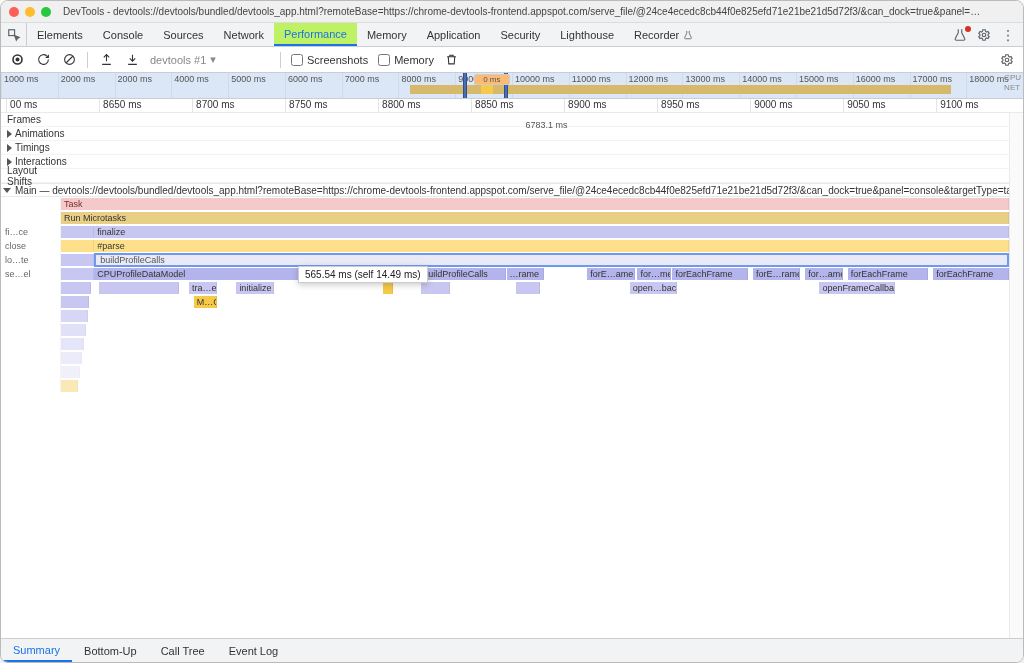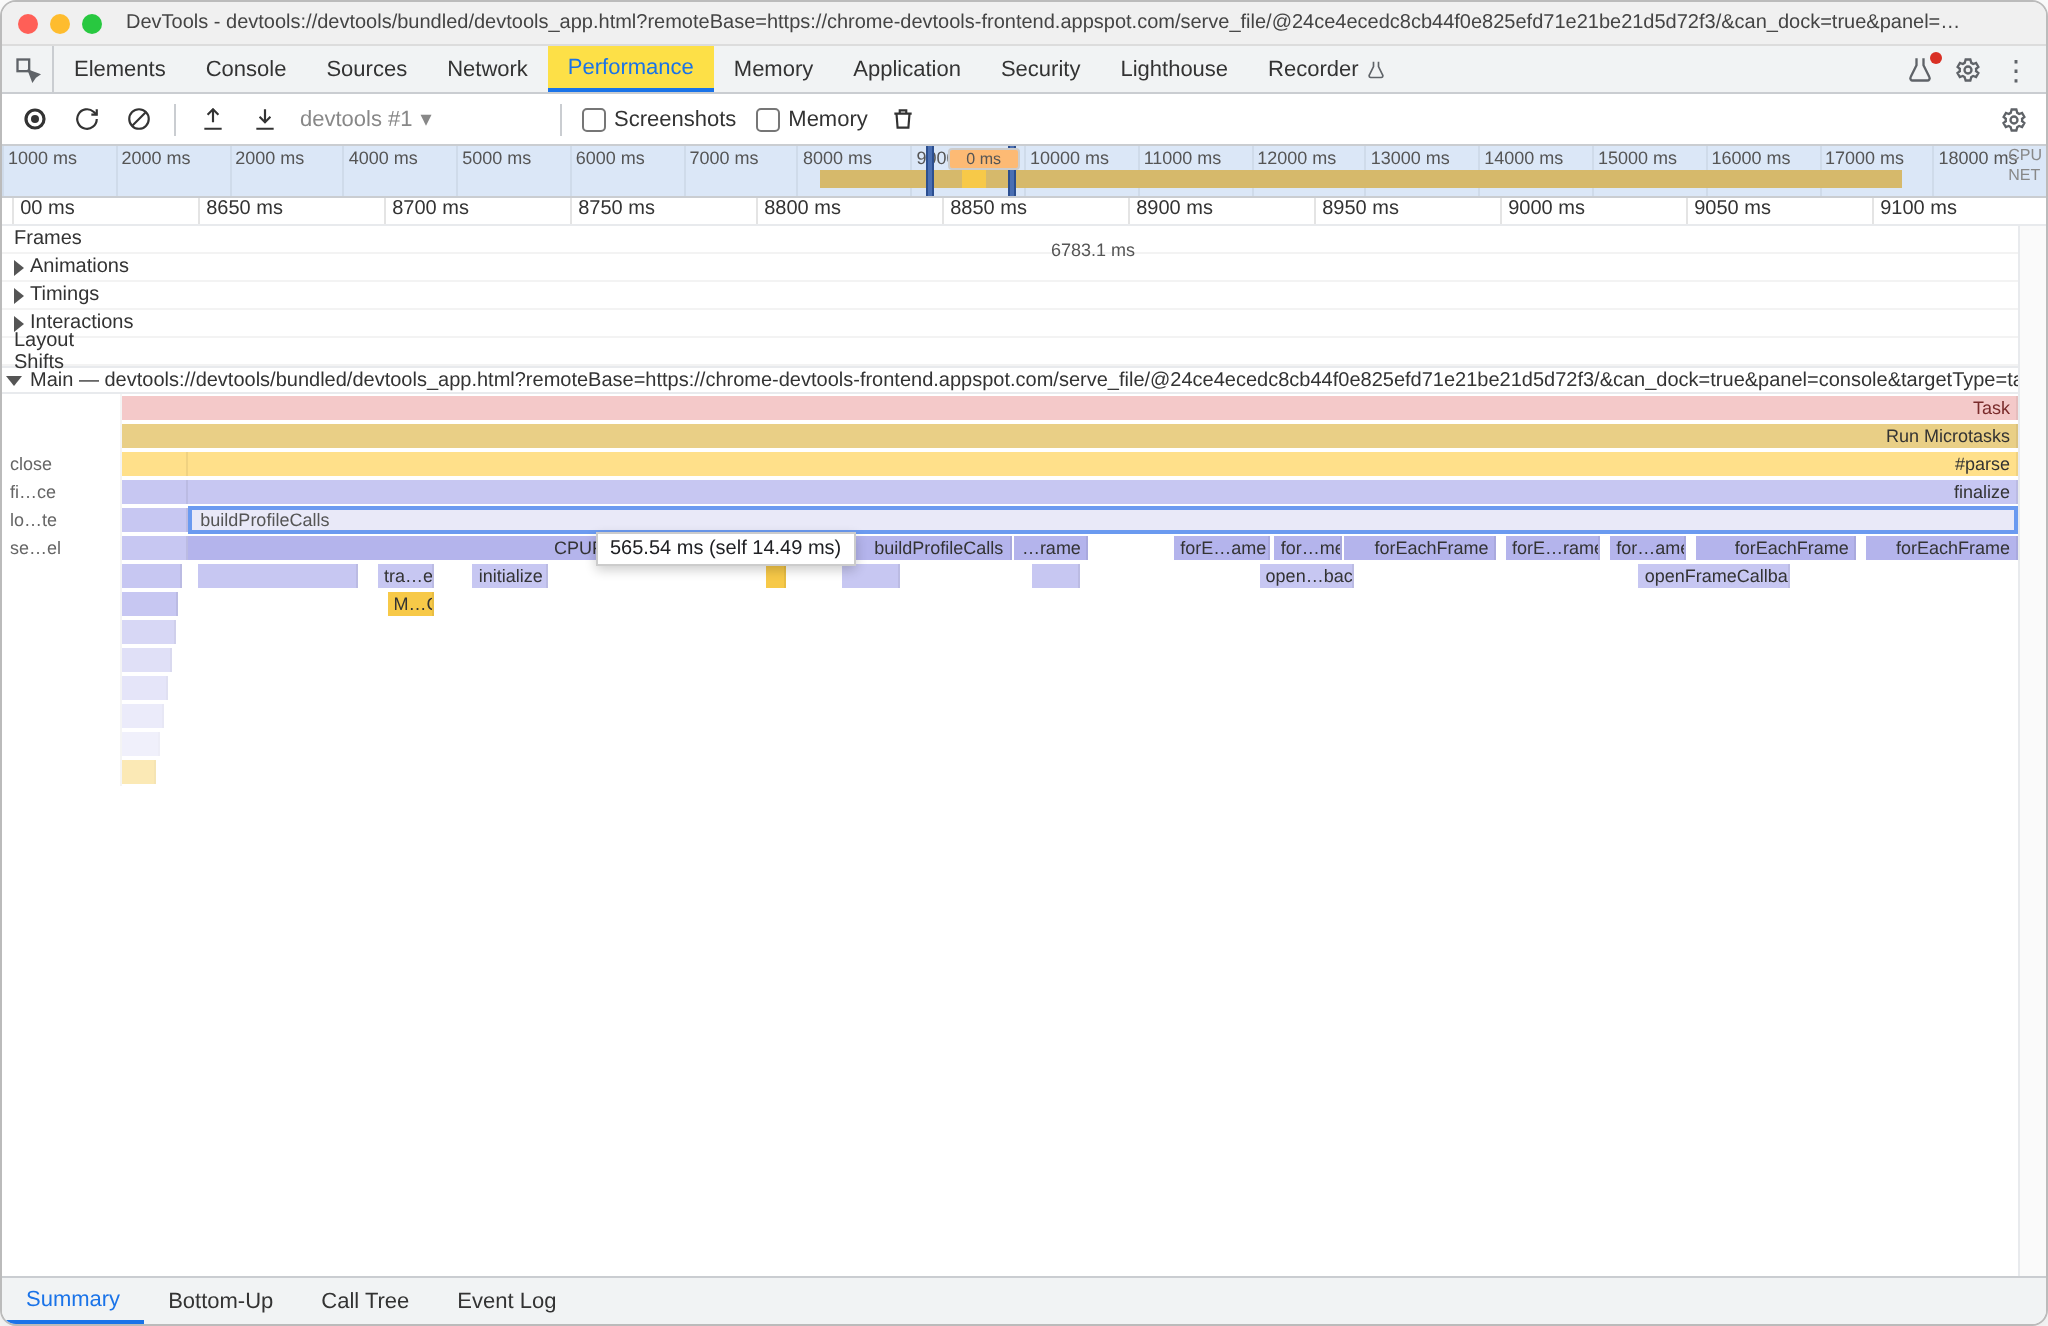--- a/index.html
+++ b/index.html
@@ -30,21 +30,21 @@
   .titlebar{height:22px;background:#f0f0f0;display:flex;align-items:center;padding:0 8px;gap:6px;border-bottom:1px solid #dcdcdc;}
   .dot{width:10px;height:10px;border-radius:50%;}
   .dot.red{background:#ff5f57;}
   .dot.yel{background:#febc2e;}
   .dot.grn{background:#28c840;}
   .title{flex:0 0 auto;margin-left:6px;font-size:10px;color:#444;white-space:nowrap;overflow:hidden;text-overflow:ellipsis;max-width:920px;}
   
   .tabs{height:24px;background:var(--tab-bg);display:flex;align-items:stretch;border-bottom:1px solid var(--border);}
   .tabs .inspect{width:26px;display:flex;align-items:center;justify-content:center;color:#5f6368;border-right:1px solid var(--border);}
   .tabs .tab{padding:0 10px;display:flex;align-items:center;color:#333;font-size:11px;cursor:default;}
-  .tabs .tab.active{color:var(--blue);border-bottom:2px solid var(--blue);background:#fde047;}
+  .tabs .tab.active{color:var(--blue);border-bottom:2px solid var(--blue);background:#bef264;}
   .tabs .spacer{flex:1;}
   .tabs .right{display:flex;align-items:center;gap:10px;padding:0 8px;color:#5f6368;}
   .flask{position:relative;}
   .flask::after{content:"";position:absolute;top:-2px;right:-4px;width:6px;height:6px;border-radius:50%;background:#d93025;}
   
   .toolbar{height:26px;display:flex;align-items:center;gap:10px;padding:0 8px;border-bottom:1px solid var(--border);background:#fff;}
   .tool-ico{width:16px;height:16px;display:flex;align-items:center;justify-content:center;color:#333;}
   .tool-sep{width:1px;height:16px;background:var(--border);}
   .dropdown{display:flex;align-items:center;gap:4px;color:#888;min-width:120px;}
   .chk{display:flex;align-items:center;gap:4px;color:#333;}
@@ -68,21 +68,21 @@
   .row{height:14px;display:flex;align-items:center;border-bottom:1px solid #f3f3f3;}
   .row .side{width:60px;flex:0 0 60px;display:flex;align-items:center;padding-left:6px;font-size:10px;color:#333;gap:3px;}
   .tri{display:inline-block;width:0;height:0;border-top:4px solid transparent;border-bottom:4px solid transparent;border-left:5px solid #555;}
   .tri.down{border-left:4px solid transparent;border-right:4px solid transparent;border-top:5px solid #555;border-bottom:none;width:0;height:0;}
   .row .lane{flex:1;position:relative;}
   .marker{position:absolute;top:0;font-size:9px;color:#555;}
   
   .mainhdr{height:14px;background:#fff;border-top:1px solid var(--track-border);border-bottom:1px solid var(--track-border);display:flex;align-items:center;padding-left:2px;font-size:10px;color:#333;white-space:nowrap;overflow:hidden;}
   
   .flame{position:relative;flex:1;overflow:hidden;}
-  .flame-row{height:14px;position:relative;display:flex;text-align:right;}
+  .flame-row{height:14px;position:relative;display:flex;}
   .flame-side{width:60px;flex:0 0 60px;font-size:9px;color:#666;padding-left:4px;display:flex;align-items:center;white-space:nowrap;overflow:hidden;border-right:1px solid #f4f4f4;}
   .flame-lane{flex:1;position:relative;}
   .bar{position:absolute;top:1px;height:12px;font-size:9px;line-height:12px;padding:0 3px;overflow:hidden;white-space:nowrap;border-right:1px solid rgba(0,0,0,0.06);color:#333;}
   .bar.task{background:#efc6c6;color:#7a2b2b;}
   .bar.micro{background:#ecd28a;}
   .bar.yellow{background:var(--yellow);}
   .bar.purple{background:var(--purple);}
   .bar.purple2{background:var(--purple-dark);}
   .selected-frame{position:absolute;border:2px solid var(--select);background:#e9e9f8;}
   .tooltip{position:absolute;background:#fff;border:1px solid #ccc;box-shadow:0 2px 6px rgba(0,0,0,0.2);padding:2px 6px;font-size:10px;white-space:nowrap;z-index:20;}
@@ -327,32 +327,32 @@
           </div>
 
           <div class="flame-row">
             <div class="flame-side"></div>
             <div class="flame-lane">
                 <div class="bar micro" style="left:0;right:0;background:#e9cf86;">Run Microtasks</div>
               </div>
           </div>
 
           <div class="flame-row">
+            <div class="flame-side">fi…ce</div>
+            <div class="flame-lane">
+              <div class="bar purple" style="left:0;width:3.5%;"></div>
+              <div class="bar purple" style="left:3.5%;right:0;">finalize</div>
+            </div>
+          </div>
+
+          <div class="flame-row">
             <div class="flame-side">close</div>
             <div class="flame-lane">
               <div class="bar yellow" style="left:0;width:3.5%;"></div>
               <div class="bar yellow" style="left:3.5%;right:0;">#parse</div>
-            </div>
-          </div>
-
-          <div class="flame-row">
-            <div class="flame-side">fi…ce</div>
-            <div class="flame-lane">
-              <div class="bar purple" style="left:0;width:3.5%;"></div>
-              <div class="bar purple" style="left:3.5%;right:0;">finalize</div>
             </div>
           </div>
 
           <div class="flame-row">
             <div class="flame-side">lo…te</div>
             <div class="flame-lane">
               <div class="bar purple" style="left:0;width:3.5%;"></div>
               <div class="selected-frame" style="left:3.5%;right:0;top:0;height:14px;">
                 <span style="position:absolute;left:4px;top:0;font-size:9px;color:#555;">buildProfileCalls</span>
               </div>

